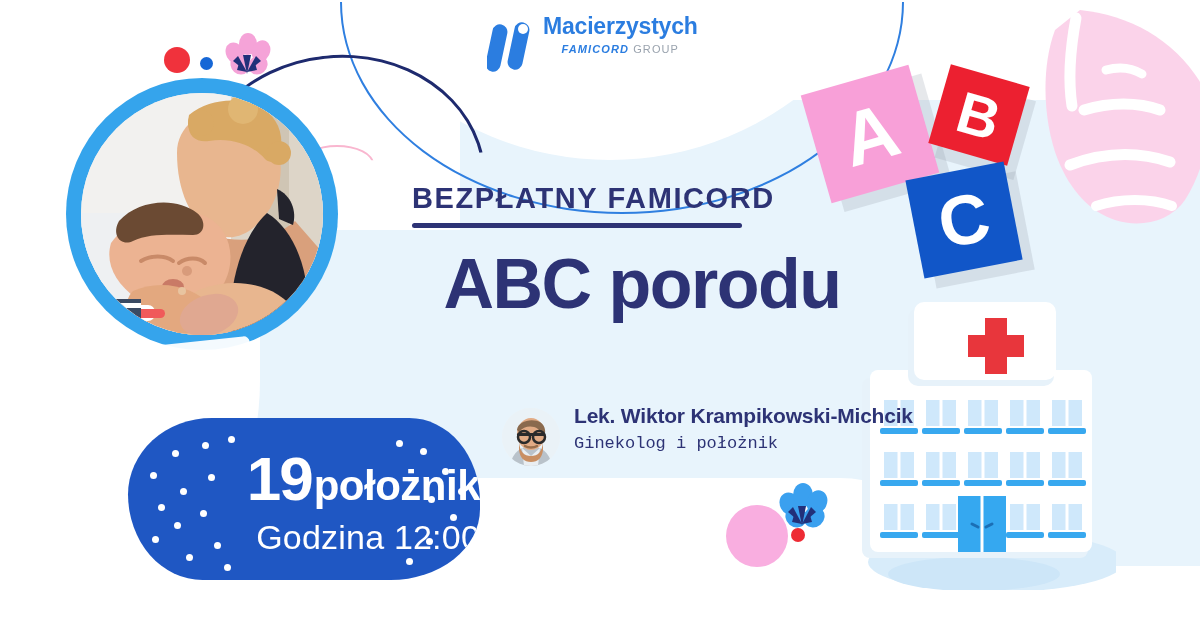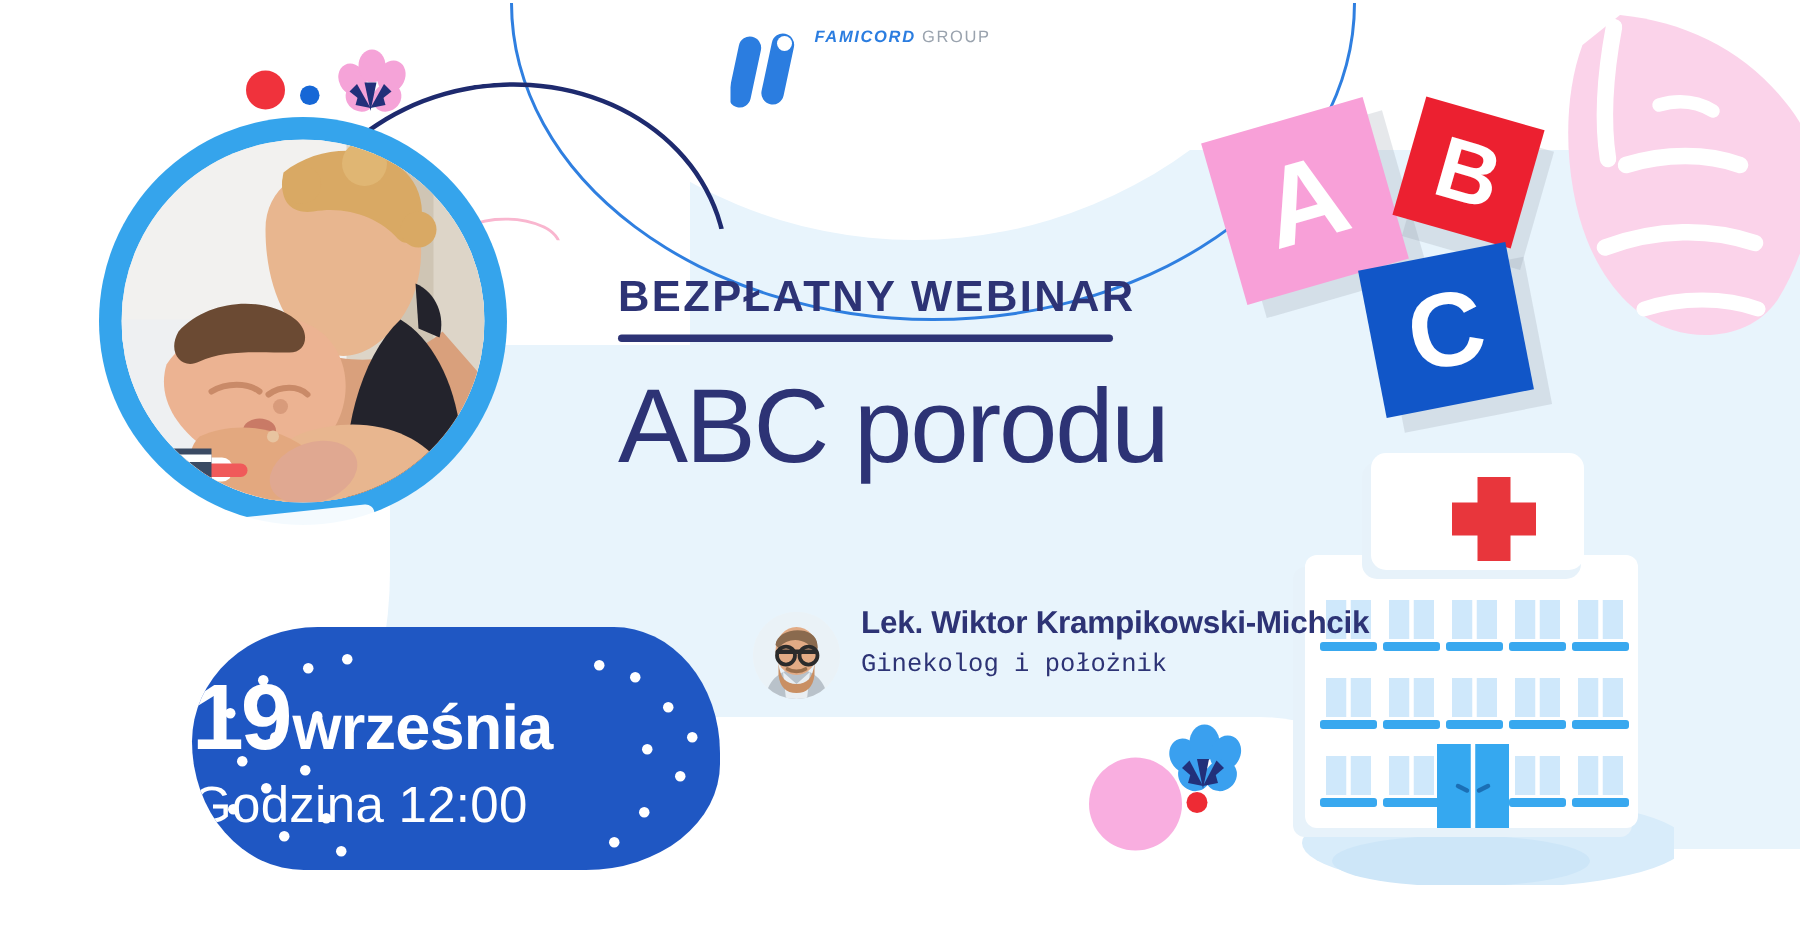--- a/index.html
+++ b/index.html
@@ -182,22 +182,22 @@
     font-size:29px; font-weight:700; color:#2d3375;
     letter-spacing:1.6px; white-space:nowrap;
   }
   .kicker-rule{
     margin-top:8px;
     width:330px; height:5px; border-radius:3px;
     background:#2d3375;
   }
   .title-main{
     margin-top:22px;
-    font-size:70px; font-weight:400; color:#2d3375;
-    letter-spacing:-1.5px; line-height:.98; white-space:nowrap;
+    font-size:70px; font-weight:700; color:#2d3375;
+    letter-spacing:-1.5px; line-height:.98; white-space:nowrap;text-align:center;
   }
   .title-sub{
     margin-top:4px; margin-left:-8px;
     font-size:56px; font-weight:400; color:#2d3375;
     letter-spacing:-0.6px; line-height:1.05; white-space:nowrap;
     text-align:center; width:440px;
   }
 
   
   .speaker{
@@ -234,21 +234,21 @@
     overflow:hidden;
   }
   .badge-dots{position:absolute;inset:0;}
   .badge-dots i{
     position:absolute;background:#ffffff;border-radius:50%;
     width:7px;height:7px;
   }
   .badge-content{
     position:absolute;inset:0;
     display:flex;flex-direction:column;
-    align-items:flex-start;justify-content:center;
+    align-items:flex-end;justify-content:center;
     padding-top:6px;
   }
   .badge-line1{
     display:flex;align-items:baseline;color:#ffffff;white-space:nowrap;
   }
   .badge-day{font-size:62px;font-weight:700;letter-spacing:-2px;line-height:1;}
   .badge-month{font-size:42px;font-weight:700;letter-spacing:-0.5px;line-height:1;margin-left:2px;}
   .badge-time{
     margin-top:8px;color:#ffffff;
     font-size:34px;font-weight:400;letter-spacing:.2px;white-space:nowrap;
@@ -416,20 +416,21 @@
 
   <div class="logo">
     <div class="logo-mark">
       <svg viewBox="0 0 46 56" width="46" height="56" aria-hidden="true">
         <rect x="2" y="6" width="15" height="48" rx="7.5" fill="#2b7de0" transform="rotate(12 9.5 30)"></rect>
         <rect x="24" y="4" width="15" height="48" rx="7.5" fill="#2b7de0" transform="rotate(12 31.5 28)"></rect>
         <circle cx="36" cy="11" r="5" fill="#ffffff"></circle>
       </svg>
     </div>
     <div class="logo-text">
+      <div class="logo-line">Macierzystych</div>
       <div class="logo-sub">
         <span class="fam">FAMICORD</span>
         <span class="grp">GROUP</span>
       </div>
     </div>
   </div>
 
   <div class="photo-ring">
     <div class="photo-inner">
       <svg class="photo-svg" viewBox="0 0 242 242" aria-hidden="true">
@@ -480,21 +481,21 @@
         <path d="M25 42 L21 23 L29 23 Z"></path>
         <path d="M25 40 L11 29 L16 24 Z"></path>
         <path d="M25 40 L39 29 L34 24 Z"></path>
         <path d="M25 40 L15 38 L17 31 Z"></path>
         <path d="M25 40 L35 38 L33 31 Z"></path>
       </g>
     </svg>
   </div>
 
   <div class="headline">
-    <div class="kicker">BEZPŁATNY WEBINAR</div>
+    <div class="kicker">BEZPŁATNY FAMICORD</div>
     <div class="kicker-rule"></div>
     <div class="title-main">ABC porodu</div>
   </div>
 
   <div class="speaker">
     <div class="avatar">
       <svg viewBox="0 0 58 58" aria-hidden="true">
         <rect width="58" height="58" fill="#eaf2f7"></rect>
         <path d="M8 58 C10 44 20 38 29 38 C38 38 48 44 50 58 Z" fill="#b9c2ca"></path>
         <path d="M20 40 L29 48 L38 40 L36 58 L22 58 Z" fill="#e9eef2"></path>
@@ -533,19 +534,19 @@
       <i style="left:300px;top:78px"></i>
         <i style="left:322px;top:96px"></i>
       <i style="left:298px;top:120px"></i>
         <i style="left:278px;top:140px"></i>
       <i style="left:268px;top:22px"></i>
         <i style="left:330px;top:70px"></i>
     </div>
     <div class="badge-content">
       <div class="badge-line1">
         <span class="badge-day">19</span>
-        <span class="badge-month">września</span>
+        <span class="badge-month">położnik</span>
       </div>
       <div class="badge-time">Godzina 12:00</div>
     </div>
   </div>
 
 </div>
 
 </body></html>

